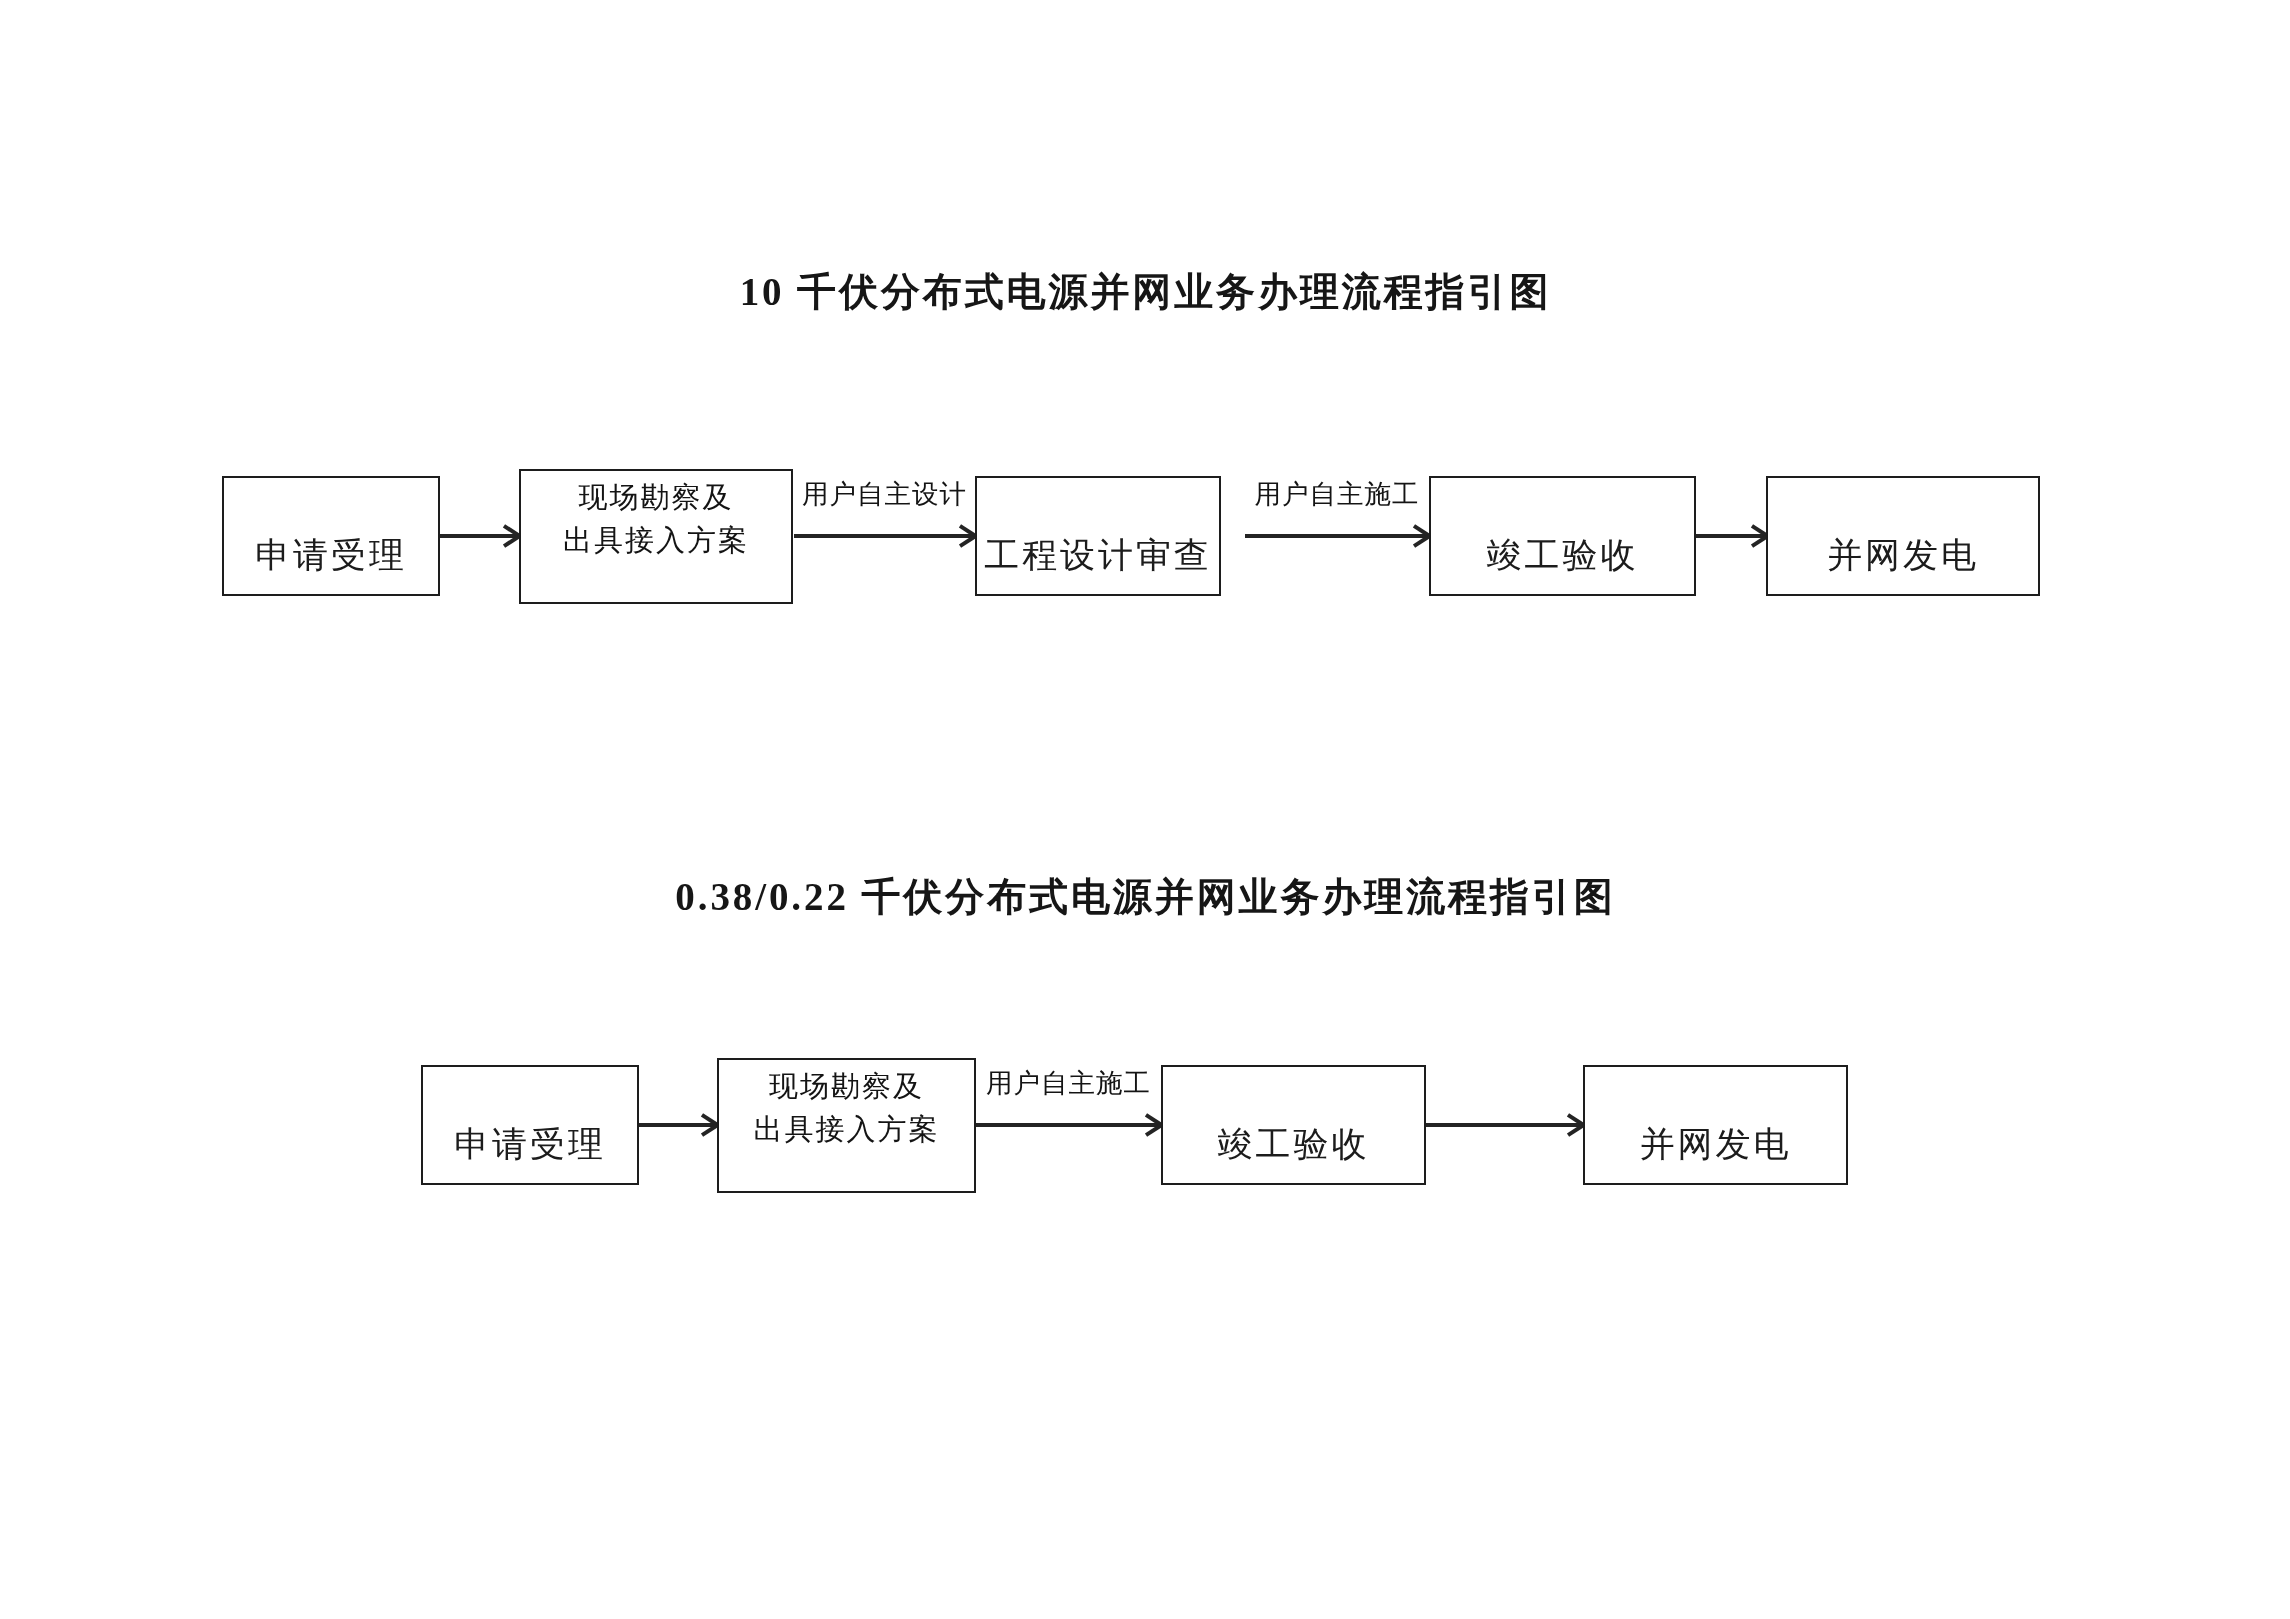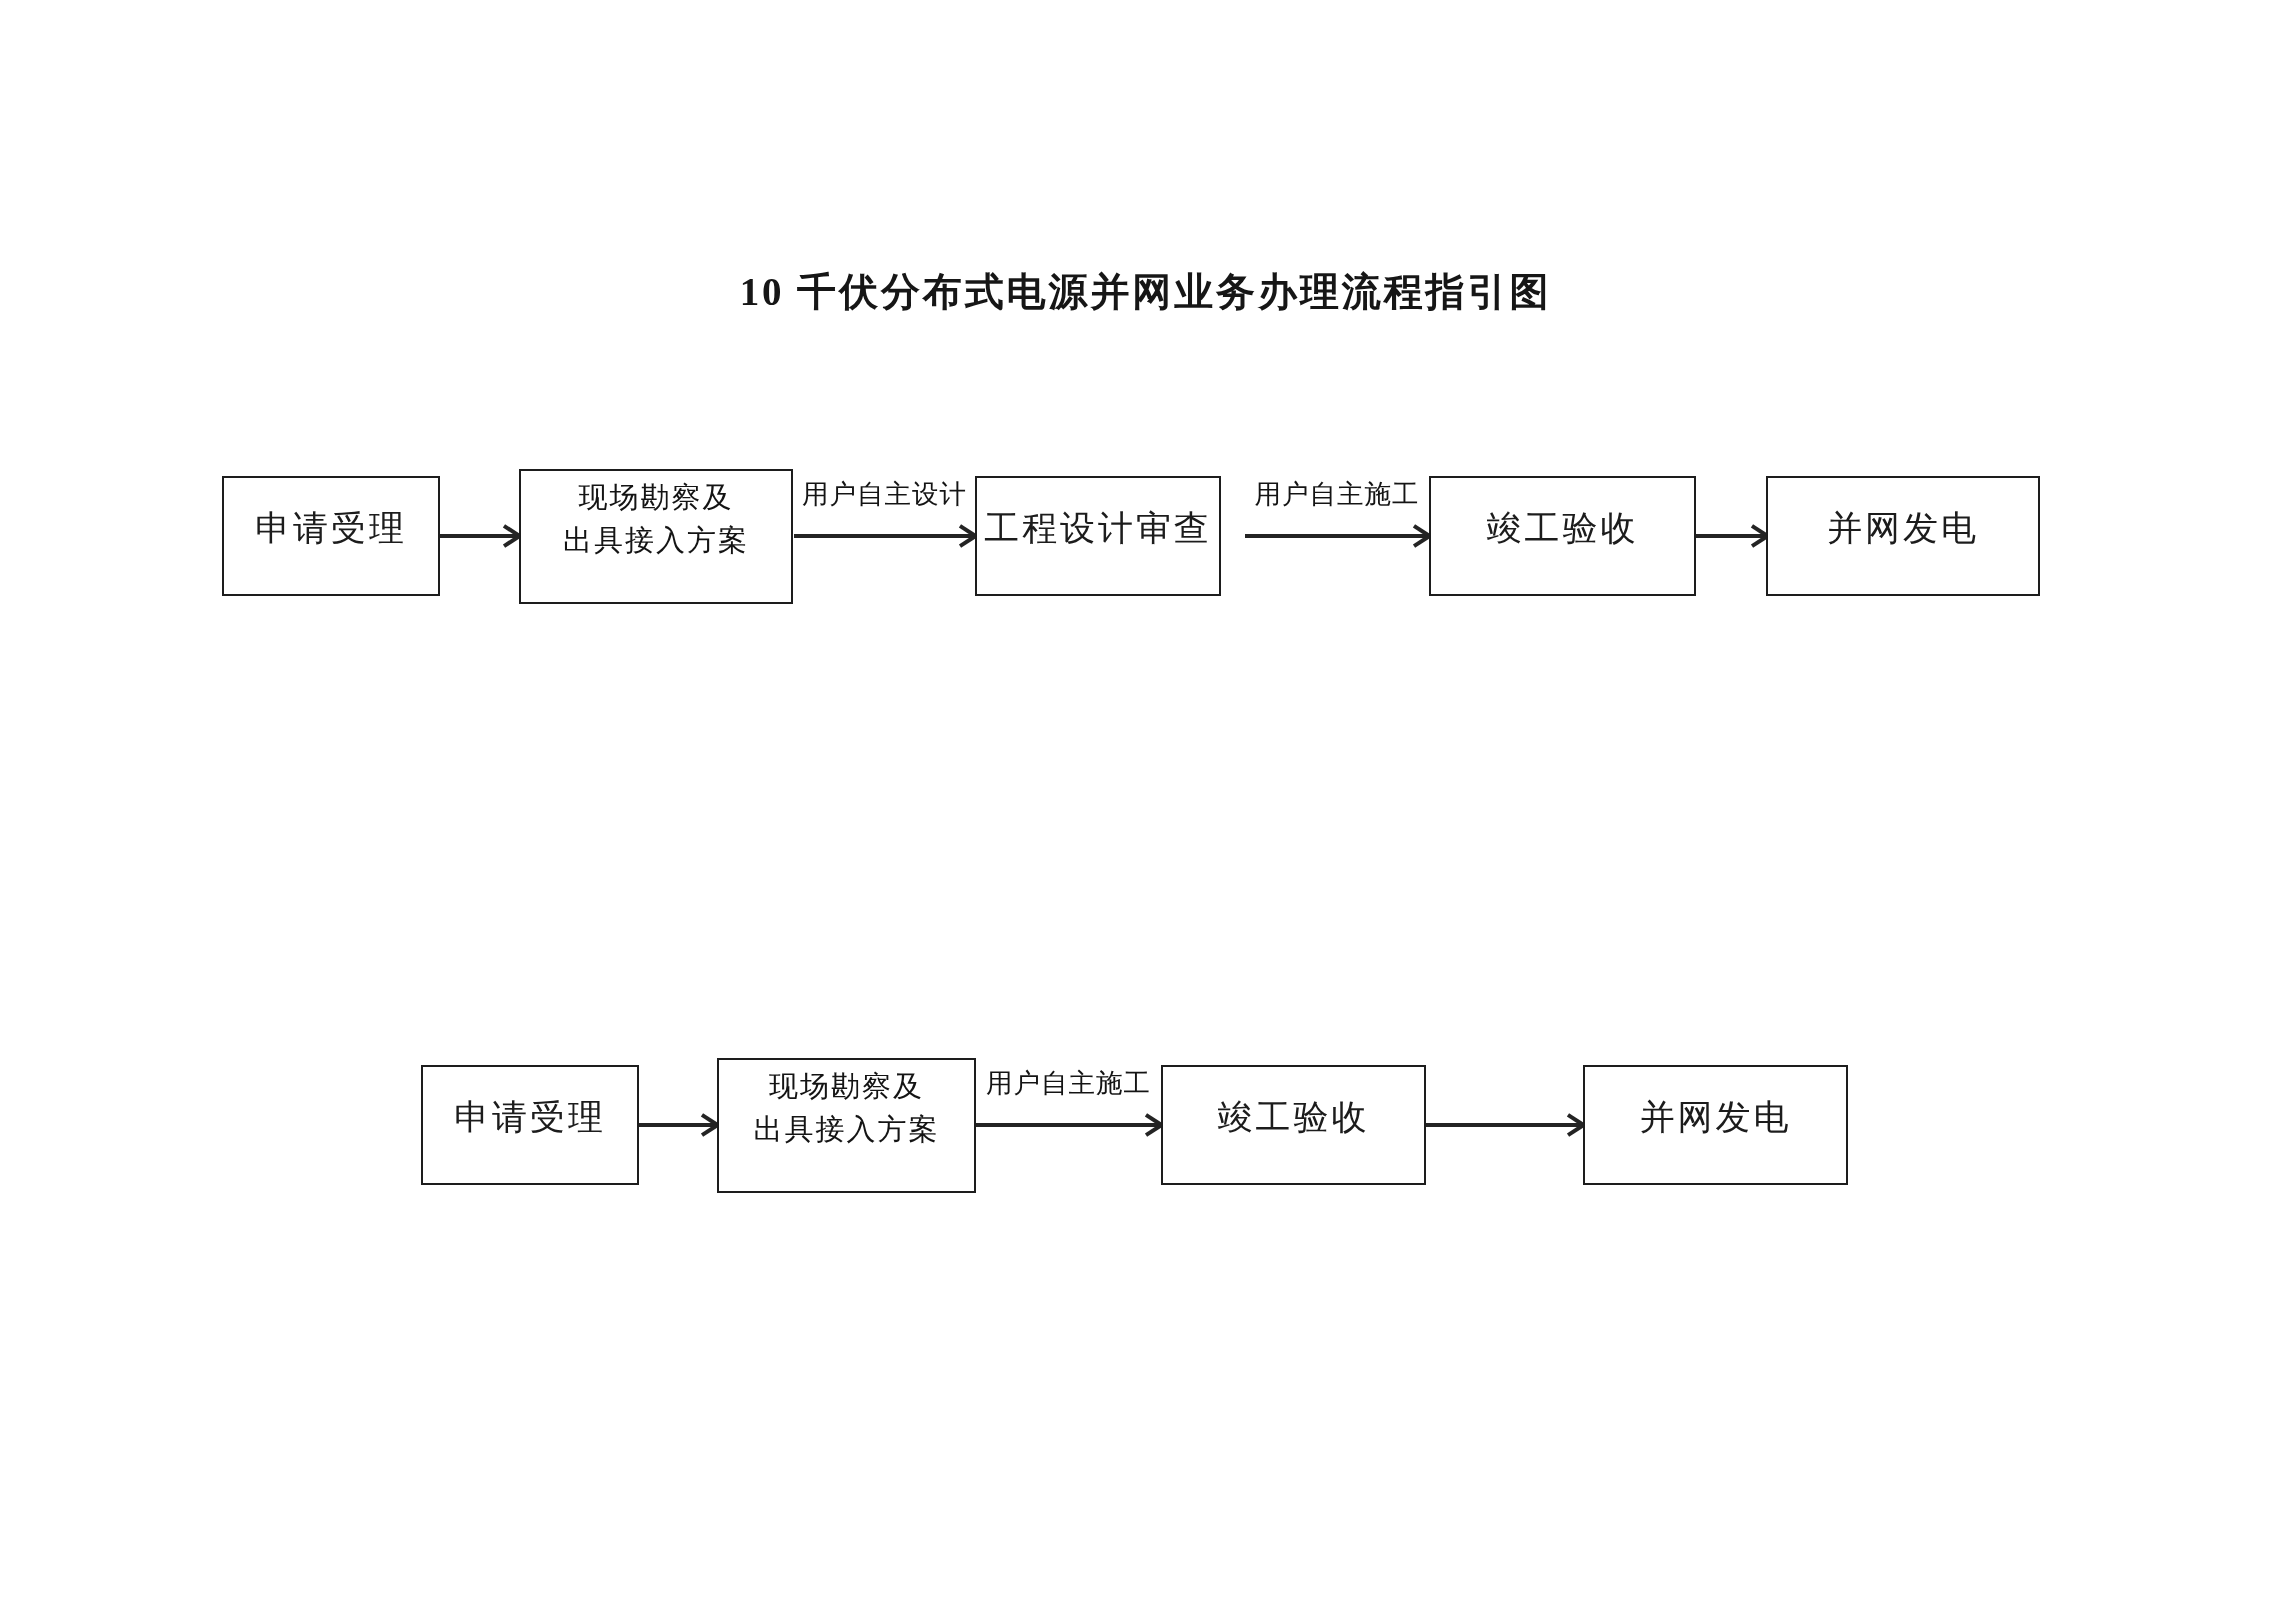--- a/index.html
+++ b/index.html
@@ -29,21 +29,21 @@
     position: absolute;
     border: 2.9px solid #1d1d1d;
     background: #ffffff;
     display: flex;
     flex-direction: column;
     align-items: center;
     justify-content: center;
     box-sizing: border-box;
     text-align: center;
   }
-  .node.single { padding-bottom: 15.7px; }
+  .node.single { padding-bottom: 15.7px; justify-content: flex-end; }
   .node.multi  { padding-bottom: 35px; text-align: center; }
   .node .line-serif {
     font-family: "Liberation Serif", "DejaVu Serif", serif;
     font-size: 35px;
     letter-spacing: 2.9px;
     line-height: 45px;
     color: #1c1c1c;
     white-space: nowrap;
   }
   .node .line-sans {
@@ -112,20 +112,21 @@
   <div class="node single" style="left: 1429px; top: 476px; width: 267px; height: 120px;">
     <span class="line-serif">竣工验收</span>
   </div>
 
   <div class="arrow" style="left: 1696px; top: 534px; width: 71px;"></div>
 
   <div class="node single" style="left: 1766px; top: 476px; width: 274px; height: 120px;">
     <span class="line-serif">并网发电</span>
   </div>
 
+  <div class="diagram-title" style="top: 870px;">0.38/0.22 千伏分布式电源并网业务办理流程指引图</div>
 
   <div class="node single" style="left: 421px; top: 1065px; width: 218px; height: 120px;">
     <span class="line-serif">申请受理</span>
   </div>
 
   <div class="arrow" style="left: 639px; top: 1123px; width: 78px;"></div>
 
   <div class="node multi" style="left: 717px; top: 1058px; width: 259px; height: 135px;">
     <span class="line-sans">现场勘察及</span>
     <span class="line-sans">出具接入方案</span>

